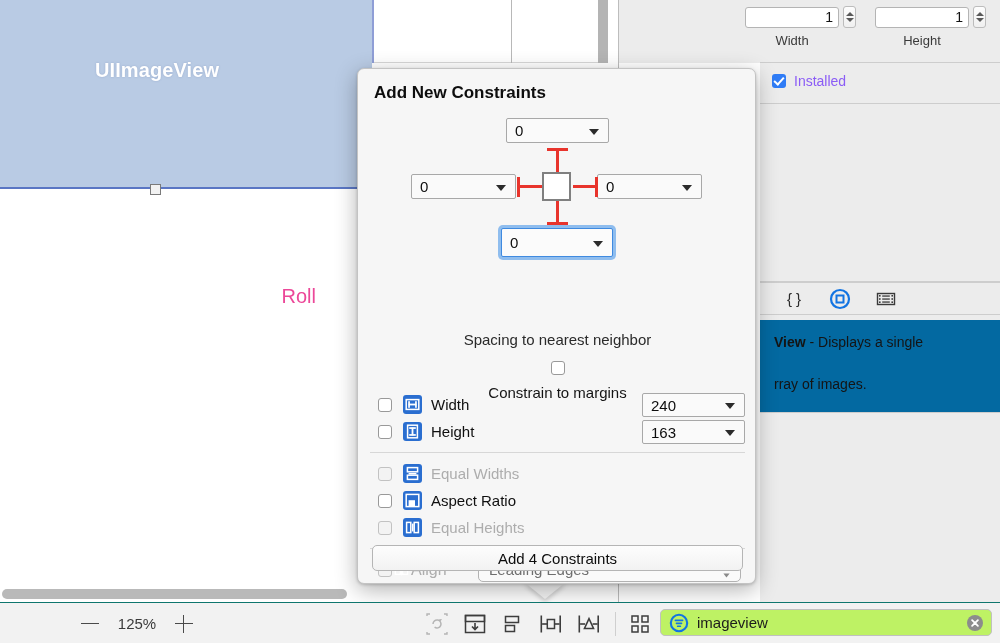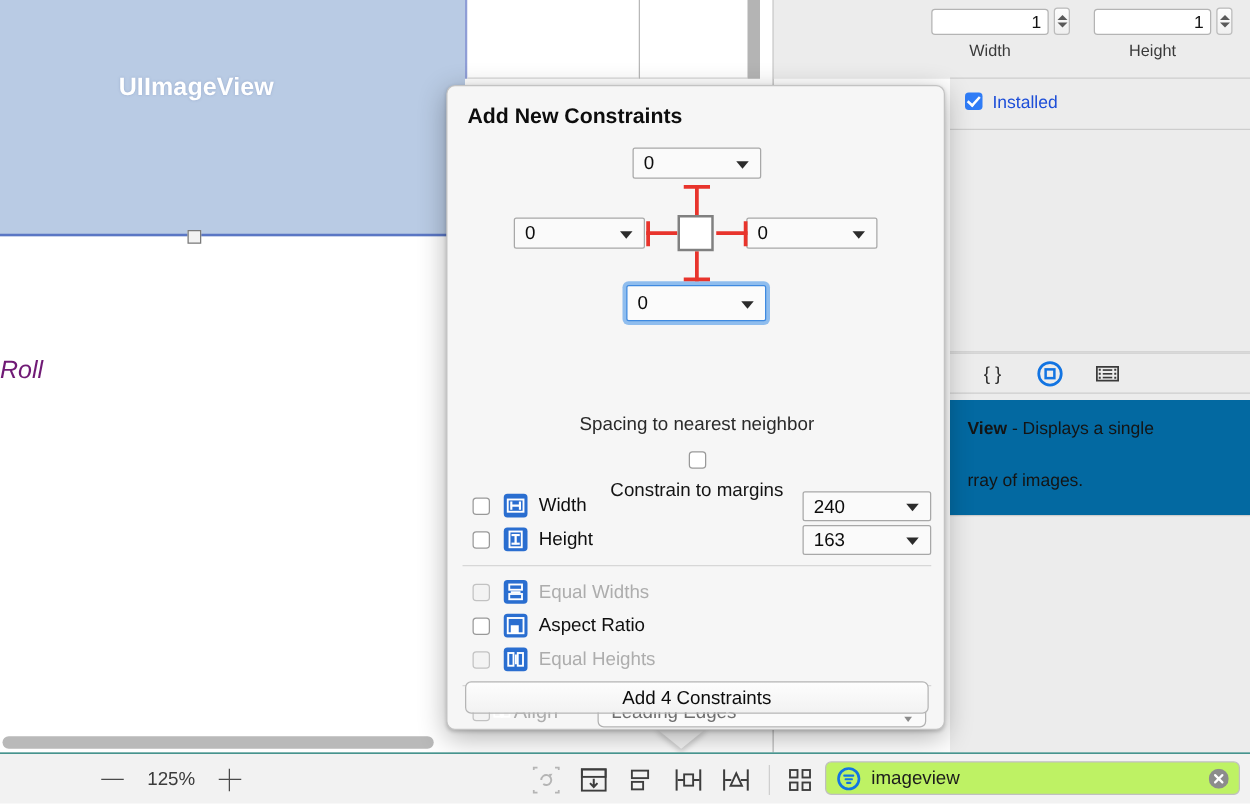--- a/index.html
+++ b/index.html
@@ -29,21 +29,21 @@
     letter-spacing: 0.1px;
     text-shadow: 0 0 2px rgba(90,110,160,0.35);
   }
   .sel-handle {
     position: absolute; left: 150px; top: 184px;
     width: 11px; height: 11px;
     background: #f2f2f2; border: 1.5px solid #7a7a7a;
   }
   .roll-label {
     position: absolute; left: 0; top: 285px; width: 316px;
-    text-align: left; color: #701a75; font-size: 20px; font-style: italic;
+    text-align: right; color: #ec4899; font-size: 20px;
   }
 
   
   .canvas-scroll {
     position: absolute; left: 0; top: 586px; width: 358px; height: 16px;
     background: transparent;
   }
   .canvas-scroll .thumb {
     position: absolute; left: 2px; top: 3px; width: 345px; height: 10px;
     background: #b9b9b9; border-radius: 5px;
@@ -137,21 +137,21 @@
   }
   .cb-blue {
     width: 14px; height: 14px; border-radius: 3px; background: #2f7cf6;
     position: relative; flex: 0 0 14px;
   }
   .cb-blue::after {
     content: ""; position: absolute; left: 4px; top: 1px;
     width: 4px; height: 8px; border: solid #fff;
     border-width: 0 2px 2px 0; transform: rotate(42deg);
   }
-  .installed-label { font-size: 14px; color: #1d4ed8; margin-left: 8px; text-align: center; }
+  .installed-label { font-size: 14px; color: #8b5cf6; margin-left: 8px; text-align: center; }
 
   .insp-tabbar {
     position: absolute; left: 0; top: 282px; width: 240px; height: 33px;
     border-top: 1px solid #cdcdcd; border-bottom: 1px solid #cdcdcd;
     display: flex; align-items: center; justify-content: flex-start;
     gap: 22px; padding-left: 22px; background: #ececec;
   }
   .insp-tab { width: 24px; height: 24px; position: relative; }
 
   .insp-desc {

